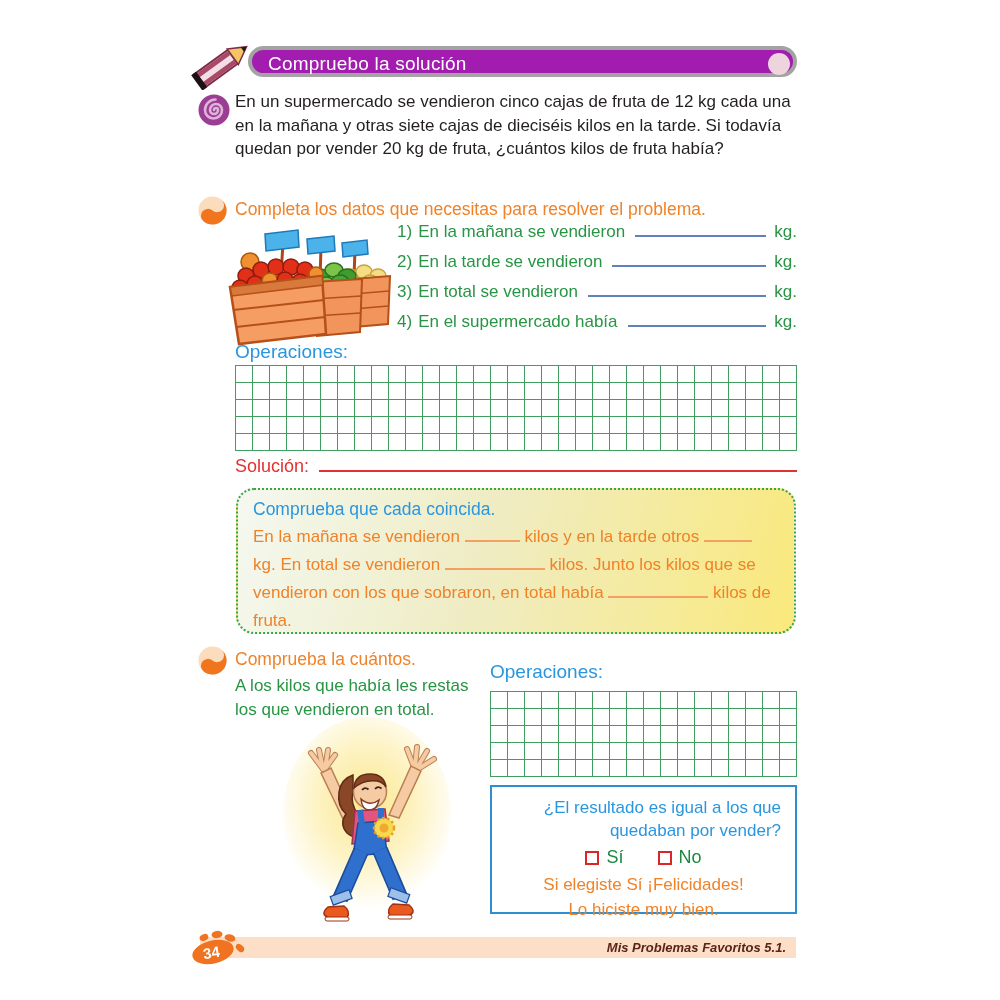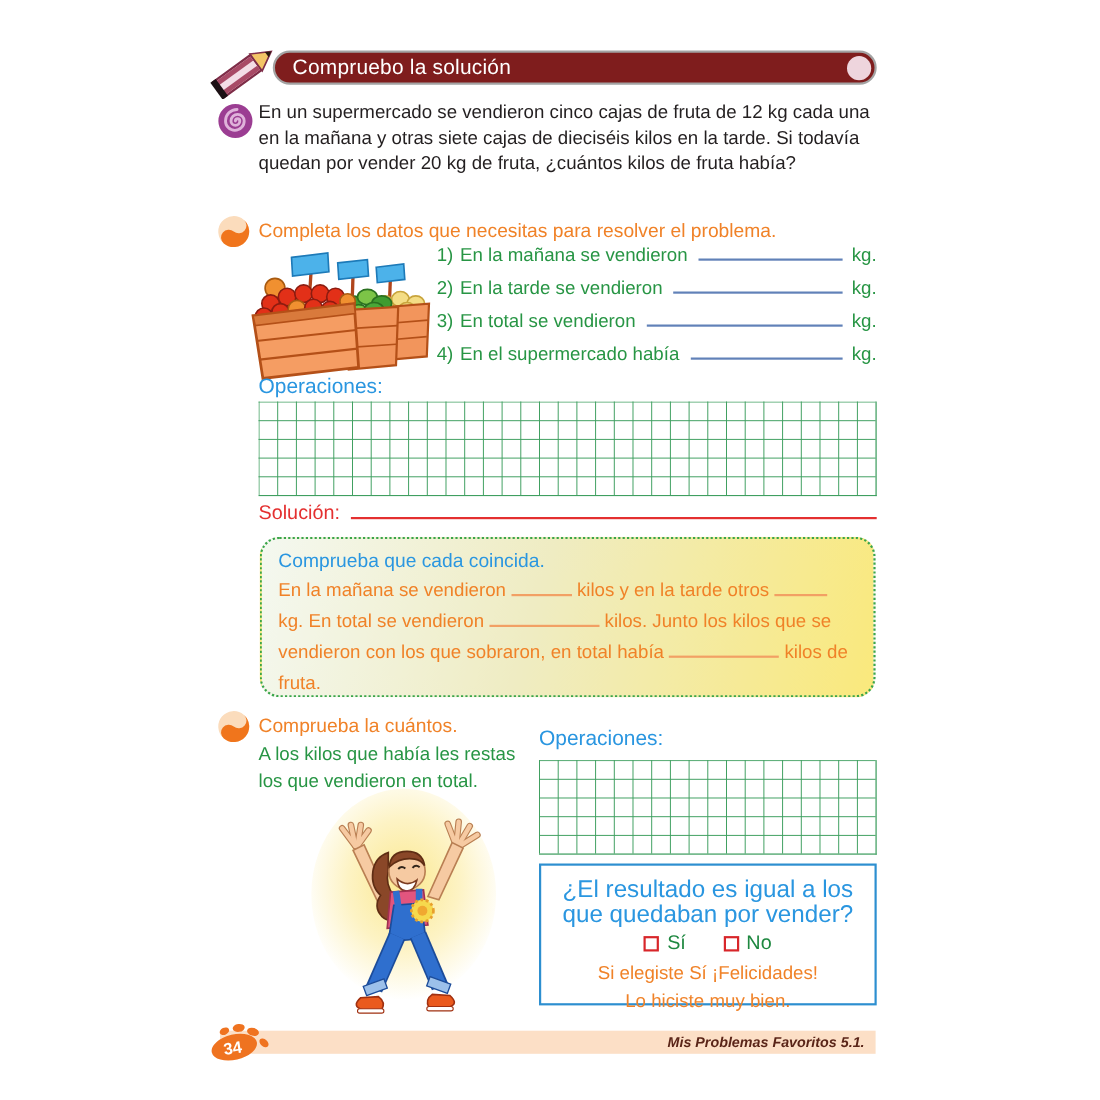--- a/index.html
+++ b/index.html
@@ -1,22 +1,22 @@
 <!DOCTYPE html>
 <html><head>
 <meta charset="utf-8">
 <style>
   * { margin:0; padding:0; box-sizing:border-box; }
   body { background:#ffffff; font-family:"Liberation Sans", sans-serif; }
   .page { position:relative; width:1000px; height:1000px; background:#fff; overflow:hidden; color:#231f20; }
   .abs { position:absolute; }
 
   
-  .banner { left:248px; top:46px; width:549px; height:31px; background:#7f1d1d;
-            border-radius:16px; border:2px solid #a3a3a3; z-index:2; }
+  .banner { left:248px; top:46px; width:549px; height:31px; background:#a21caf;
+            border-radius:16px; border:4px solid #a3a3a3; z-index:2; }
   .banner-title { position:absolute; left:16px; top:0; line-height:27px; color:#fff; font-size:19px; letter-spacing:0.2px; }
   .banner-dot { position:absolute; right:3px; top:2.5px; width:22px; height:22px; border-radius:50%; background:#eed5dd; }
   .pencil { left:190px; top:36px; width:68px; height:54px; z-index:1; }
 
   
   .spiral { left:197px; top:93px; width:34px; height:34px; }
   .problem-text { left:235px; top:90px; width:570px; font-size:17px; line-height:23.5px; color:#231f20; }
 
   
   .swirl1 { left:197px; top:195px; width:31px; height:31px; }
@@ -52,21 +52,21 @@
   .swirl2 { left:197px; top:645px; width:31px; height:31px; }
   .sec2-heading { left:235px; top:649px; font-size:17.5px; color:#f08228; }
   .sec2-instruction { left:235px; top:674px; width:256px; font-size:17px; line-height:23.5px; color:#279544; }
   .ops2 { left:490px; top:661px; }
   .grid2 { left:490px; top:691px; width:307px; height:86px; }
   .girl { left:281px; top:711px; width:176px; height:218px; }
 
   
   .result-box { left:490px; top:785px; width:307px; height:129px; border:2px solid #2d8fd0; background:#fff;
                 text-align:center; padding-top:9px; }
-  .rb-question { font-size:22px; line-height:23px; color:#2a96e0; padding:0 14px; }
+  .rb-question { font-size:17px; line-height:23px; color:#2a96e0; padding:0 14px;text-align:right; }
   .rb-choices { display:flex; justify-content:center; align-items:center; gap:34px; margin-top:5px;text-align:right; }
   .rb-choice { display:flex; align-items:center; gap:7px; }
   .rb-box { width:14px; height:14px; border:2px solid #d8262a; background:#fff; cursor:pointer; }
   .rb-choice-label { font-size:18px; color:#1e8840; }
   .rb-msg { font-size:17px; line-height:25px; color:#f08228; margin-top:4px; }
 
   
   .footer-bar { left:200px; top:937px; width:596px; height:21px; background:#fcdfc6;font-style:italic; }
   .footer-title { position:absolute; right:10px; top:0; line-height:21px; font-size:13px; font-weight:bold; color:#5a2518; }
   .paw { left:189px; top:930px; width:64px; height:36px; z-index:2; }

